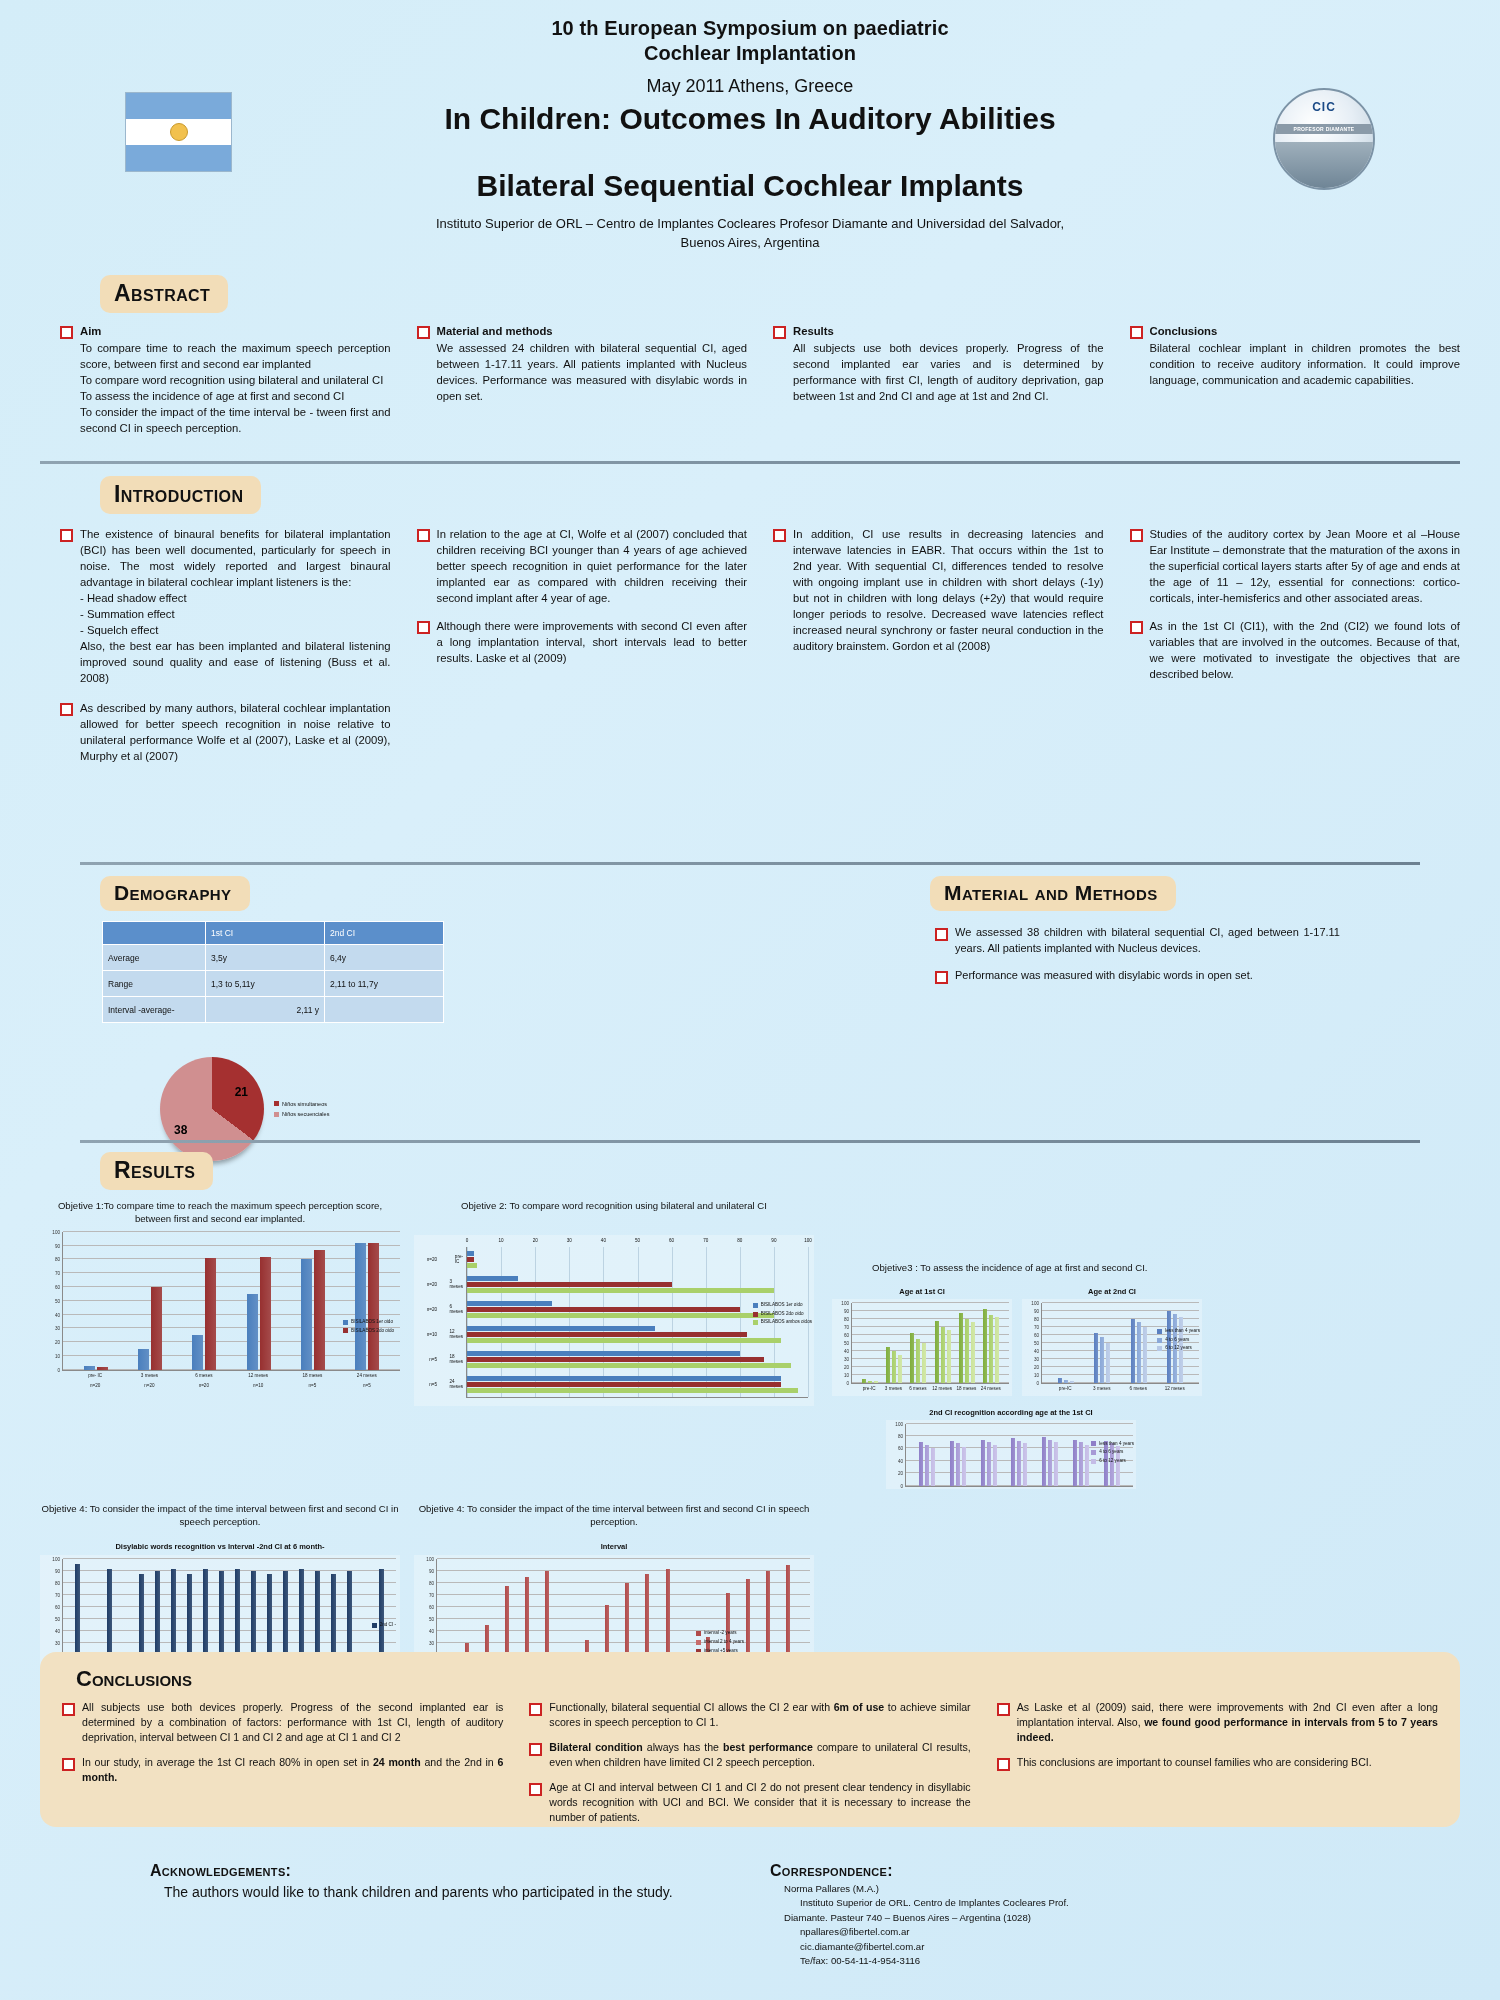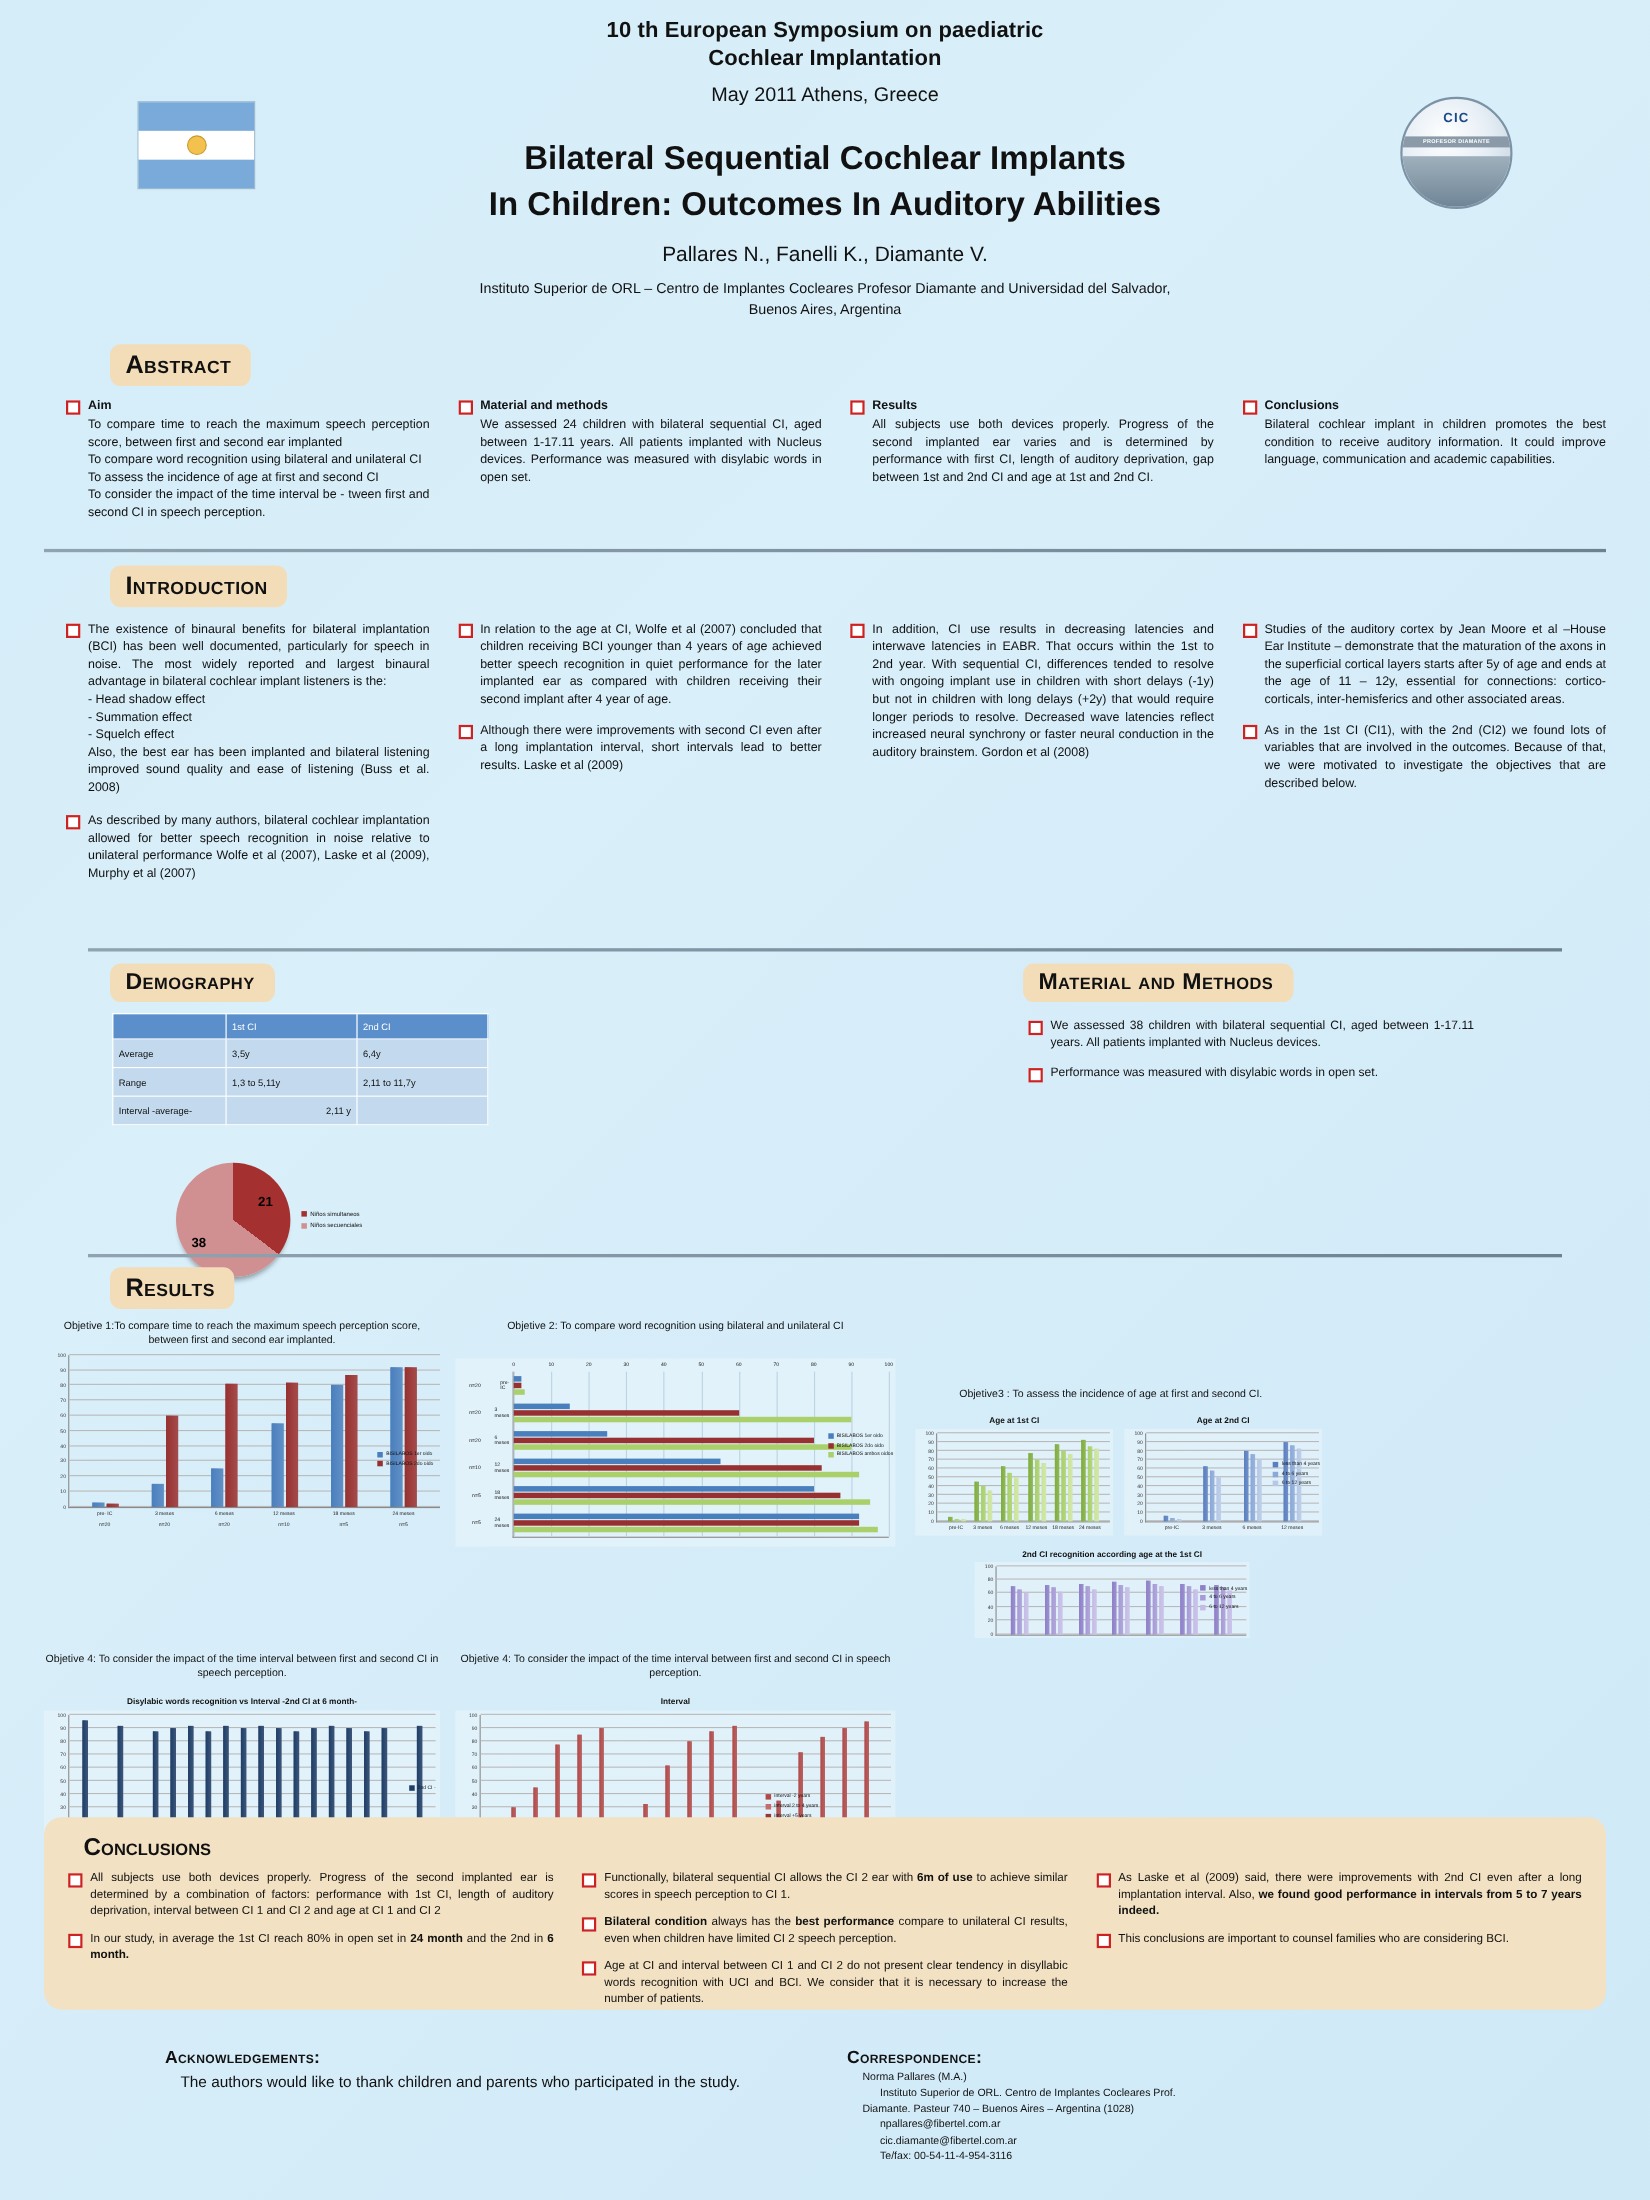--- a/index.html
+++ b/index.html
@@ -117,23 +117,22 @@
 </style>
 </head>
 <body>
 
 <div class="poster">
 
   <div class="header">
     <div class="conf-line">10 th European Symposium on paediatric</div>
     <div class="conf-line">Cochlear Implantation</div>
     <div class="conf-sub">May 2011 Athens, Greece</div>
+    <div class="main-title" style="margin-top:2px">In Children: Outcomes In Auditory Abilities</div>
     <div class="main-title">Bilateral Sequential Cochlear Implants</div>
-    <div class="main-title" style="margin-top:2px">In Children: Outcomes In Auditory Abilities</div>
-    <div class="authors">Pallares N., Fanelli K., Diamante V.</div>
     <div class="affil">Instituto Superior de ORL – Centro de Implantes Cocleares Profesor Diamante and Universidad del Salvador,</div>
     <div class="affil" style="margin-top:0">Buenos Aires, Argentina</div>
 
     <div class="flag">
       <div class="band blue"></div>
       <div class="band white">
           <div class="sun"></div>
         </div>
       <div class="band blue"></div>
     </div>

